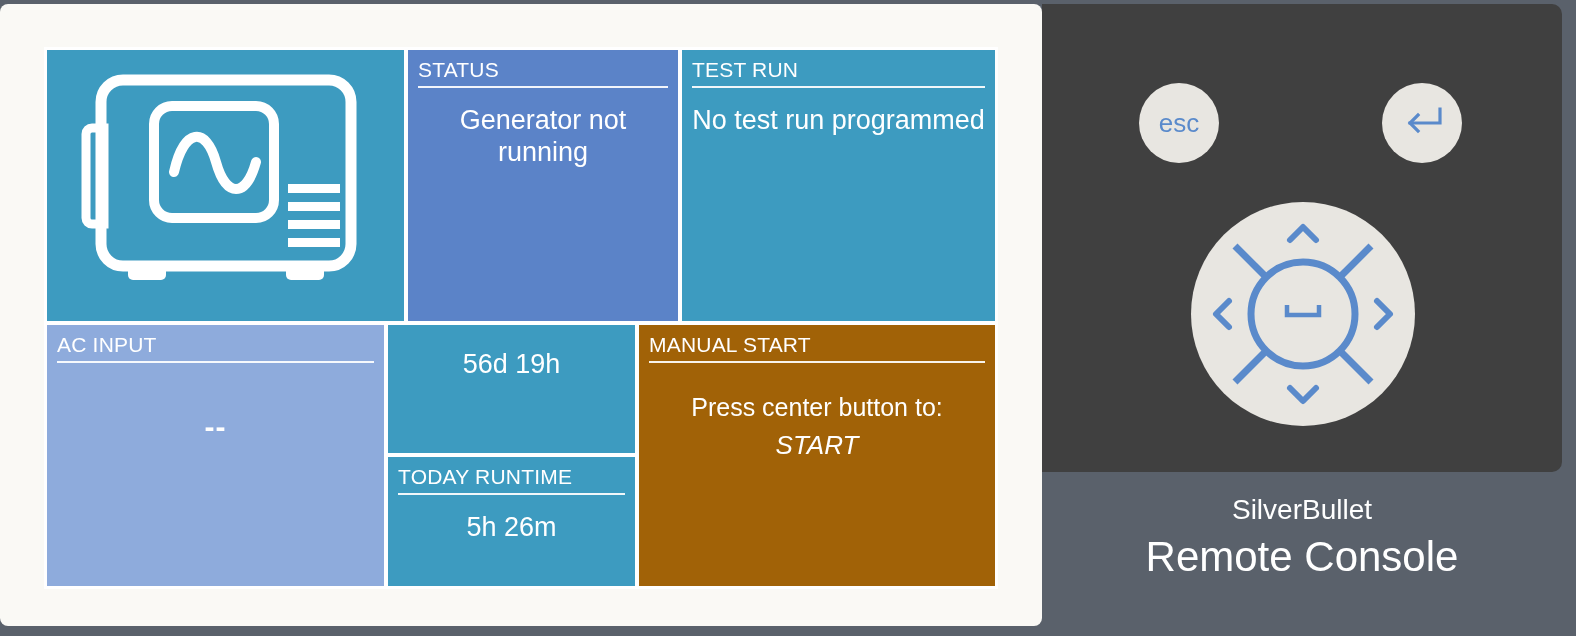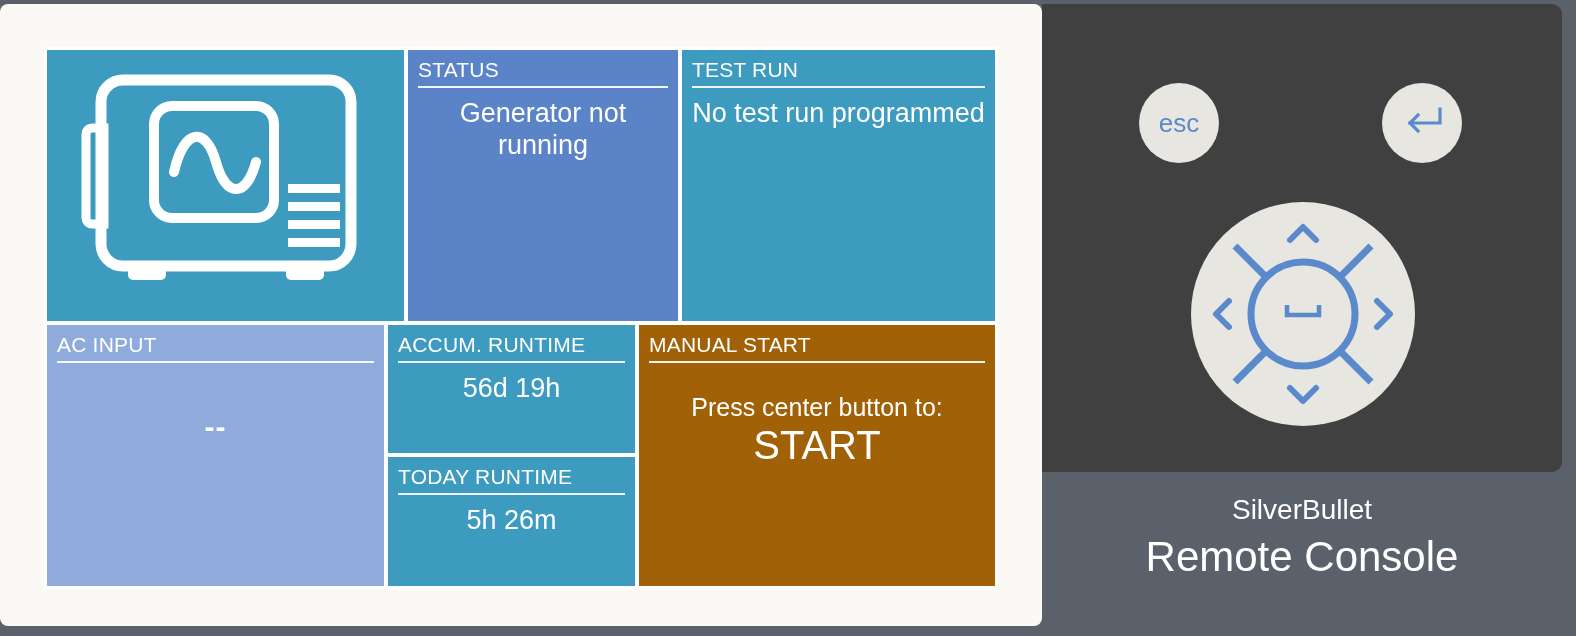--- a/index.html
+++ b/index.html
@@ -57,27 +57,28 @@
     letter-spacing: .2px;
     line-height: 26px;
     border-bottom: 2px solid rgba(255,255,255,.92);
     padding-bottom: 3px;
     white-space: nowrap;
   }
   .panel-value {
     text-align: center;
     font-size: 27px;
     line-height: 32px;
-    padding-top: 9px;
+    padding-top: 16px;
   }
   .panel-value.dash { font-size: 30px; font-weight: bold; padding-top: 48px; letter-spacing: 1px;}
   .panel-value.big {
-    font-size: 40px;
+    font-size: 26px;
     line-height: 46px;
     padding-top: 0px;
+    font-style: italic;
   }
   .panel-sub {
     text-align: center;
     font-size: 25px;
     line-height: 30px;
     padding-top: 4px;
     margin-top: 25px;
   }
 
   .bg-teal   { background: #3d9bc0; }
@@ -193,21 +194,20 @@
 
       <div class="grid-row" id="row-bottom">
 
         <div class="panel bg-steel" id="panel-acinput">
           <div class="panel-title">AC INPUT</div>
           <div class="panel-value dash">--</div>
         </div>
 
         <div id="col-runtime">
           <div class="panel bg-teal" id="panel-accum">
-            <div class="panel-title">ACCUM. RUNTIME</div>
             <div class="panel-value">56d 19h</div>
           </div>
           <div class="panel bg-teal" id="panel-today">
             <div class="panel-title">TODAY RUNTIME</div>
             <div class="panel-value">5h 26m</div>
           </div>
         </div>
 
         <div class="panel bg-red" id="panel-manual">
           <div class="panel-title">MANUAL START</div>

